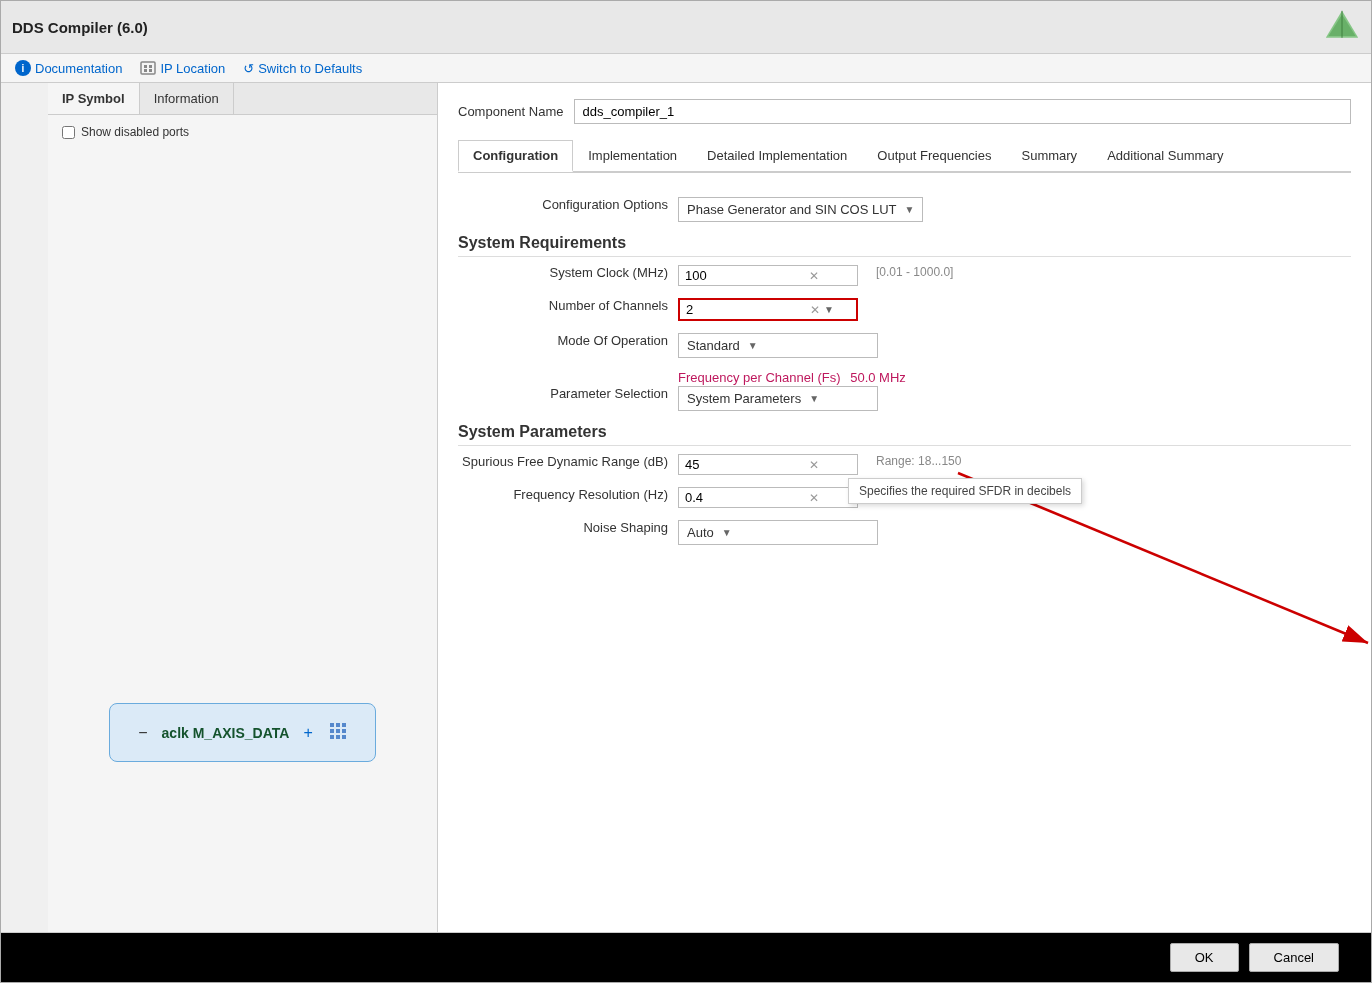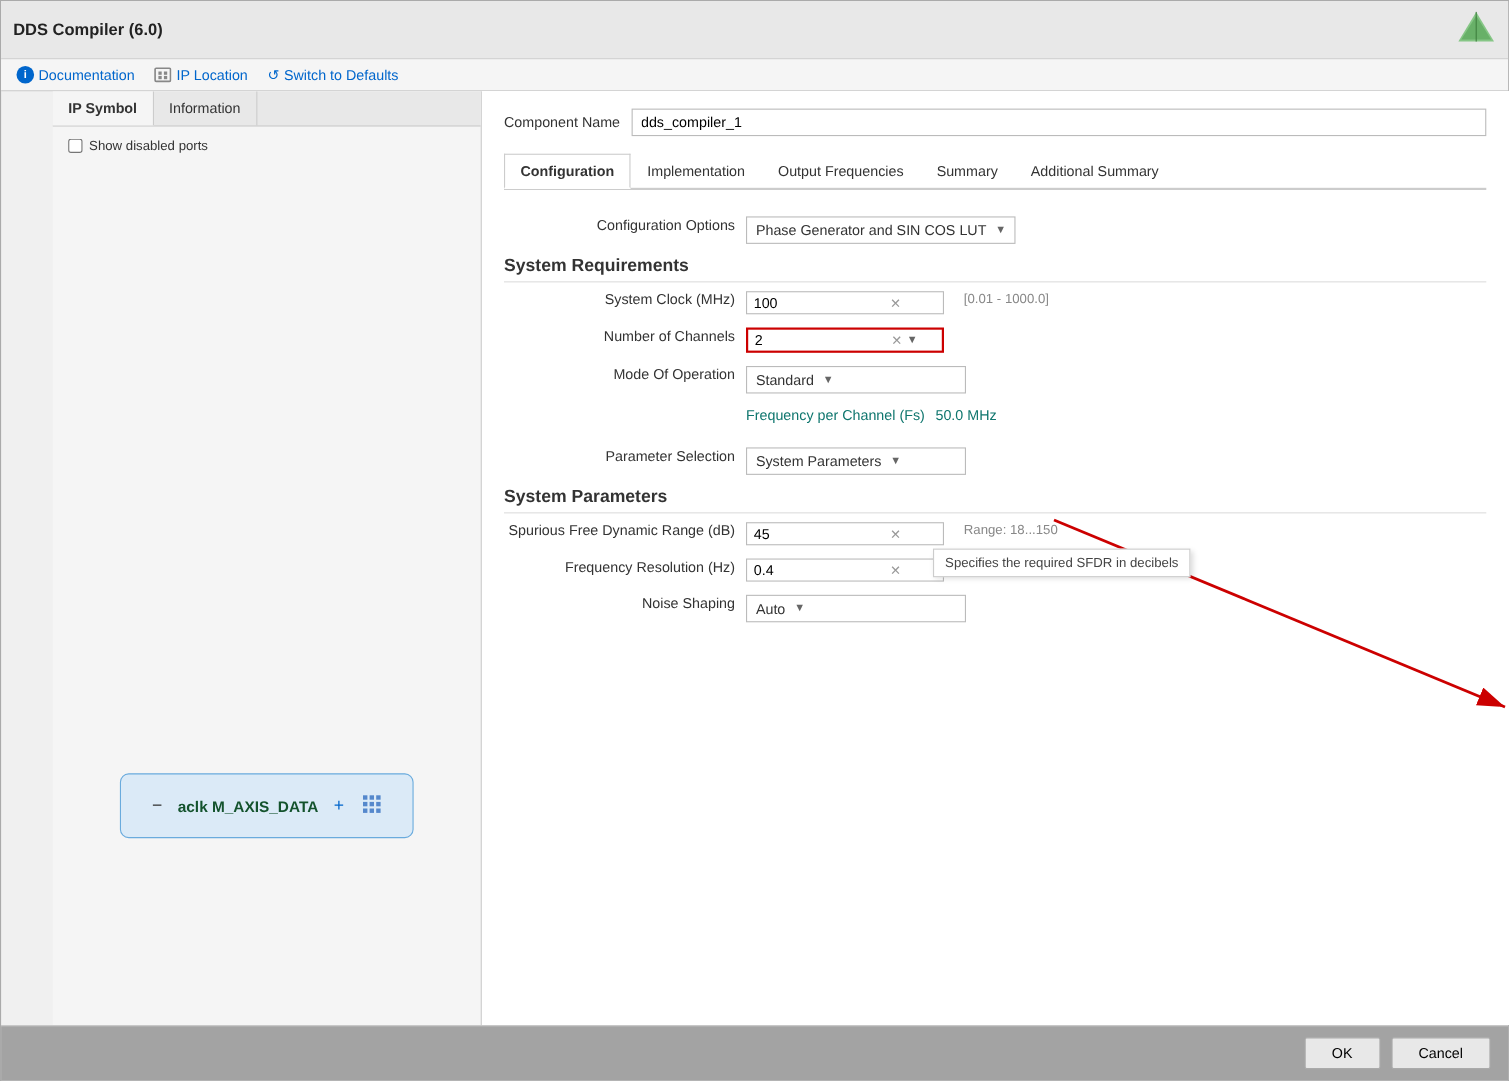--- a/index.html
+++ b/index.html
@@ -55,24 +55,24 @@
     .section-title { font-weight: bold; font-size: 16px; margin: 10px 0 8px 0; border-bottom: 1px solid #ddd; padding-bottom: 4px; }
 
     .input-with-clear { display: flex; align-items: center; border: 1px solid #bbb; background: #fff; padding: 2px 6px; min-width: 180px; }
     .input-with-clear input { border: none; outline: none; font-size: 13px; width: 120px; background: transparent; }
     .clear-btn { color: #999; cursor: pointer; font-size: 12px; margin-left: 4px; }
     .range-hint { color: #888; font-size: 12px; margin-left: 8px; }
 
     
     .input-highlighted { border: 2px solid #cc0000 !important; }
 
-    .freq-info { font-size: 13px; color: #0f766e; margin-left: 210px; padding-left: 10px; margin-bottom: 22px; }
-
-    
-    .bottom-bar { background: #a3a3a3; border-top: 1px solid #ccc; padding: 10px 16px; display: flex; justify-content: flex-end; gap: 10px; }
+    .freq-info { font-size: 13px; color: #be185d; margin-left: 210px; padding-left: 10px; margin-bottom: 1px; }
+
+    
+    .bottom-bar { background: #000000; border-top: 1px solid #ccc; padding: 10px 32px; display: flex; justify-content: flex-end; gap: 10px; }
     .btn { padding: 6px 24px; font-size: 13px; border: 1px solid #aaa; background: #e8e8e8; cursor: pointer; border-radius: 2px; }
     .btn-ok { background: #e8e8e8; }
 
     
     .info-icon { display: inline-flex; align-items: center; justify-content: center; width: 16px; height: 16px; border-radius: 50%; background: #0066cc; color: #fff; font-size: 10px; font-weight: bold; cursor: pointer; }
 
     
     .refresh-icon { display: inline-block; color: #0066cc; font-size: 13px; }
 
     .left-panel-inner { display: flex; flex-direction: column; height: 100%; }
@@ -165,20 +165,23 @@
       </div>
 
       <div class="config-tabs">
         <div class="config-tab active">
           <span>Configuration</span>
         </div>
         <div class="config-tab">
           <span>Implementation</span>
         </div>
         <div class="config-tab">
+          <span>Detailed Implementation</span>
+        </div>
+        <div class="config-tab">
           <span>Output Frequencies</span>
         </div>
         <div class="config-tab">
           <span>Summary</span>
         </div>
         <div class="config-tab">
           <span>Additional Summary</span>
         </div>
       </div>
 

